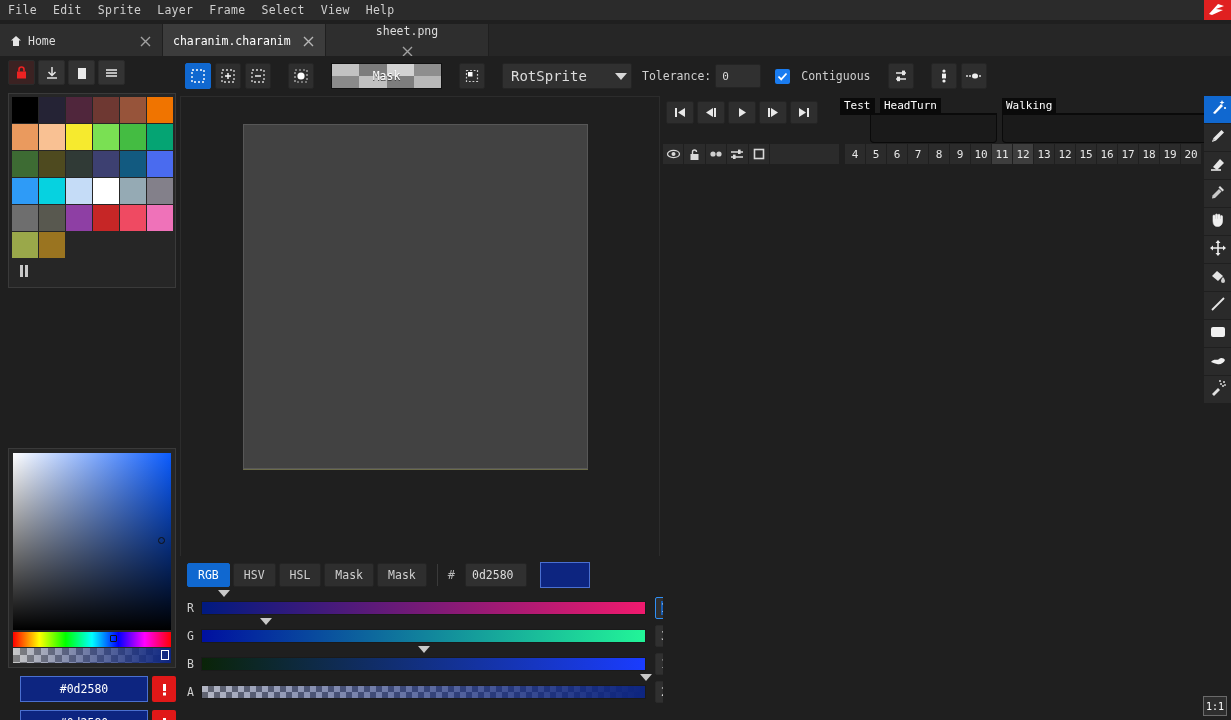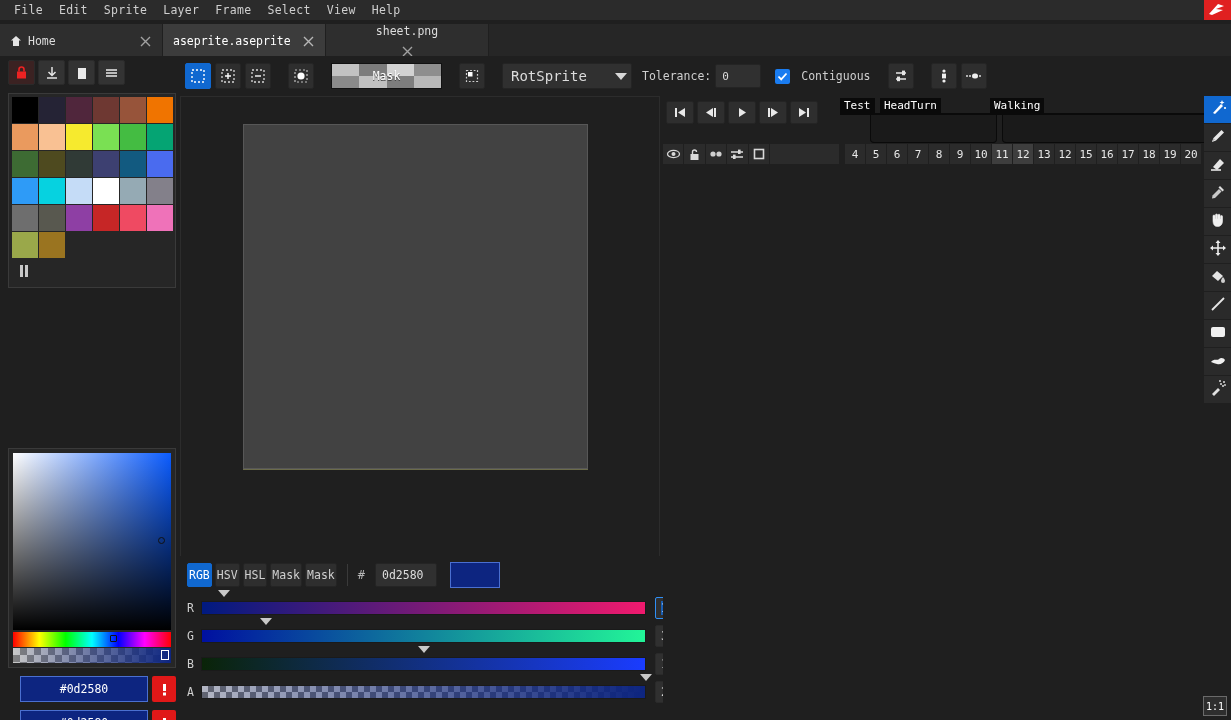--- a/index.html
+++ b/index.html
@@ -9,21 +9,21 @@
     font-family: "DejaVu Sans Mono", "Liberation Mono", monospace;
     font-size: 11px;
     color: #d4d4d4;
     overflow: hidden;
   }
   #app { position: relative; width: 1231px; height: 720px; }
 
   
   .menubar {
     position: absolute; left: 0; top: 0; width: 1231px; height: 20px;
-    background: #2b2b2b; display: flex; align-items: center; padding-left: 6px;
+    background: #2b2b2b; display: flex; align-items: center; 
   }
   .menu-item { padding: 2px 8px; color: #cfcfcf; font-size: 11.5px; letter-spacing: .3px; }
   .aseprite-logo {
     position: absolute; right: 0; top: 0; width: 27px; height: 20px;
     background: #e02020; overflow: hidden;
   }
   .aseprite-logo svg { display:block; }
 
   
   .tabbar {
@@ -106,21 +106,21 @@
   .chk-box { width:15px;height:15px;background:#1a7cf0;border-radius:2px;display:flex;align-items:center;justify-content:center;margin-left:10px; }
   .chk-lbl { color:#cfcfcf; font-size:11.5px; margin-left:7px; }
 
   
   .canvas-panel { position:absolute; left:180px; top:96px; width:480px; height:464px; background:#1f1f1f; border:1px solid #2c2c2c; }
   .sprite-area { position:absolute; left:62px; top:27px; width:345px; height:345px; background:#424242; border:1px solid #575757; box-shadow:0 1px 0 #6b6b4a; }
 
   
   .colorbar { position:absolute; left:180px; top:556px; width:540px; height:164px; background:#1f1f1f; }
   .cb-tabs { display:flex; gap:3px; align-items:center; padding:6px 0 0 7px; }
-  .cb-tab { height:24px; padding:0 1px; background:#2e2e2e; border:1px solid #242424; display:flex; align-items:center; font-size:11.5px; color:#cfcfcf; border-radius:2px; }
+  .cb-tab { height:24px; padding:0 10px; background:#2e2e2e; border:1px solid #242424; display:flex; align-items:center; font-size:11.5px; color:#cfcfcf; border-radius:2px; }
   .cb-tab.active { background:#1068d0; color:#fff; border-color:#1068d0; }
   .cb-sep { width:1px; height:22px; background:#3a3a3a; margin:0 7px; }
   .hash { color:#b5b5b5; margin-right:7px; font-size:12px; }
   .hex-input { width:62px; height:24px; background:#303030; border:1px solid #242424; display:flex; align-items:center; padding-left:6px; color:#dcdcdc; font-size:11.5px; border-radius:2px; }
   .color-preview { width:50px; height:26px; background:#0d2580; border:1px solid #4a6fd0; margin-left:10px; }
 
   .slider-rows { padding:6px 0 0 7px; }
   .slider-row { display:flex; align-items:center; height:28px; position:relative; }
   .sl-label { width:14px; color:#cfcfcf; font-size:11.5px; }
   .sl-track-wrap { position:relative; width:445px; height:28px; display:flex; align-items:center; }
@@ -186,21 +186,21 @@
           </svg>
       </span>
       <span class="tab-label">Home</span>
       <span class="tab-close">
         <svg width="11" height="11" viewBox="0 0 11 11">
             <path d="M1 1 L10 10 M10 1 L1 10" stroke="#c8c8c8" stroke-width="1.4"></path>
           </svg>
       </span>
     </div>
     <div class="tab tab2 active">
-      <span class="tab-label">aseprite.aseprite</span>
+      <span class="tab-label">charanim.charanim</span>
       <span class="tab-close">
         <svg width="11" height="11" viewBox="0 0 11 11">
             <path d="M1 1 L10 10 M10 1 L1 10" stroke="#e0e0e0" stroke-width="1.4"></path>
           </svg>
       </span>
     </div>
     <div class="tab tab3">
       <span class="tab-label">sheet.png</span>
       <span class="tab-close">
         <svg width="11" height="11" viewBox="0 0 11 11">
@@ -491,21 +491,21 @@
             <rect x="10" y="1" width="2" height="9" fill="#e8e8e8"></rect>
           </svg>
       </div>
     </div>
 
     <div class="tags-strip" id="tags-strip">
         <div class="tag-label" style="left: 0px;">Test</div>
         <div class="tag-body" style="left: 30px; width: 127px;"></div>
         <div class="tag-label" style="left: 40px;">HeadTurn</div>
         <div class="tag-body" style="left: 162px; width: 224px;"></div>
-        <div class="tag-label" style="left: 150px;">Walking</div>
+        <div class="tag-label" style="left: 162px;">Walking</div>
       </div>
 
     <div class="hdr-row">
       <div class="hdr-icons">
         <div class="hdr-ic">
           <svg width="15" height="12" viewBox="0 0 15 12">
               <ellipse cx="7.5" cy="6" rx="6" ry="3.6" fill="none" stroke="#d8d8d8" stroke-width="1.3"></ellipse>
               <circle cx="7.5" cy="6" r="2" fill="#d8d8d8"></circle>
             </svg>
         </div>

